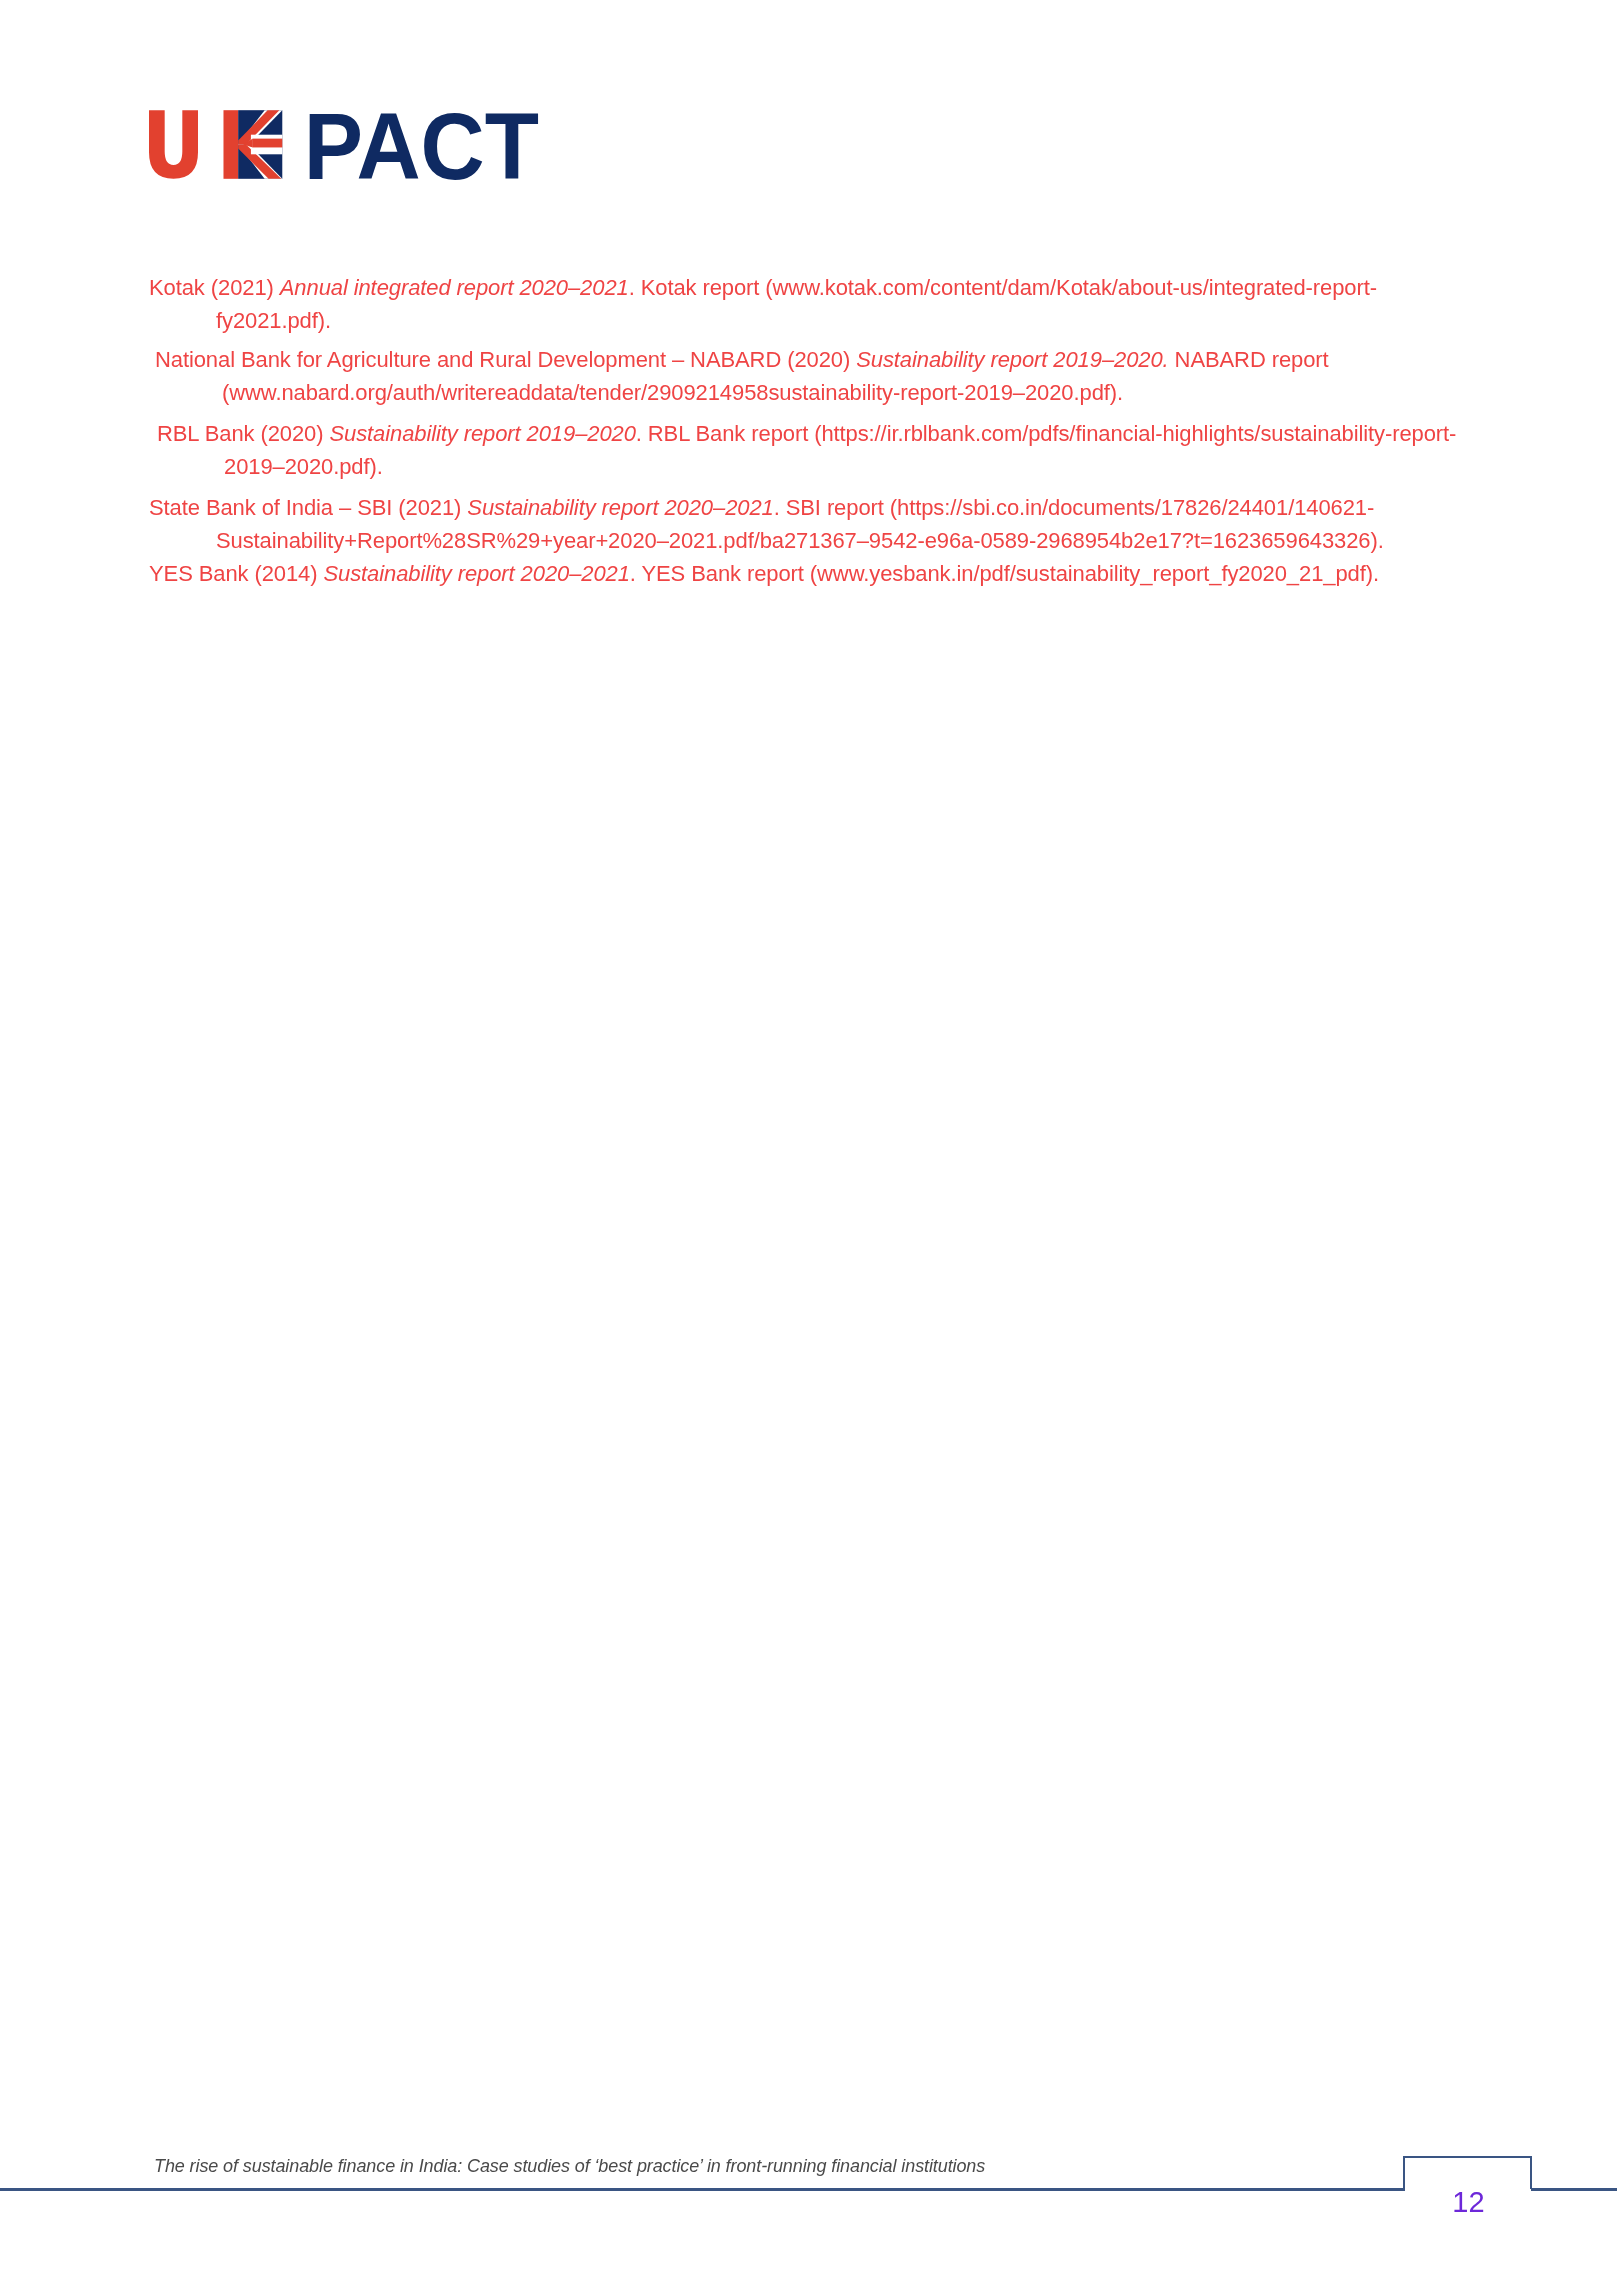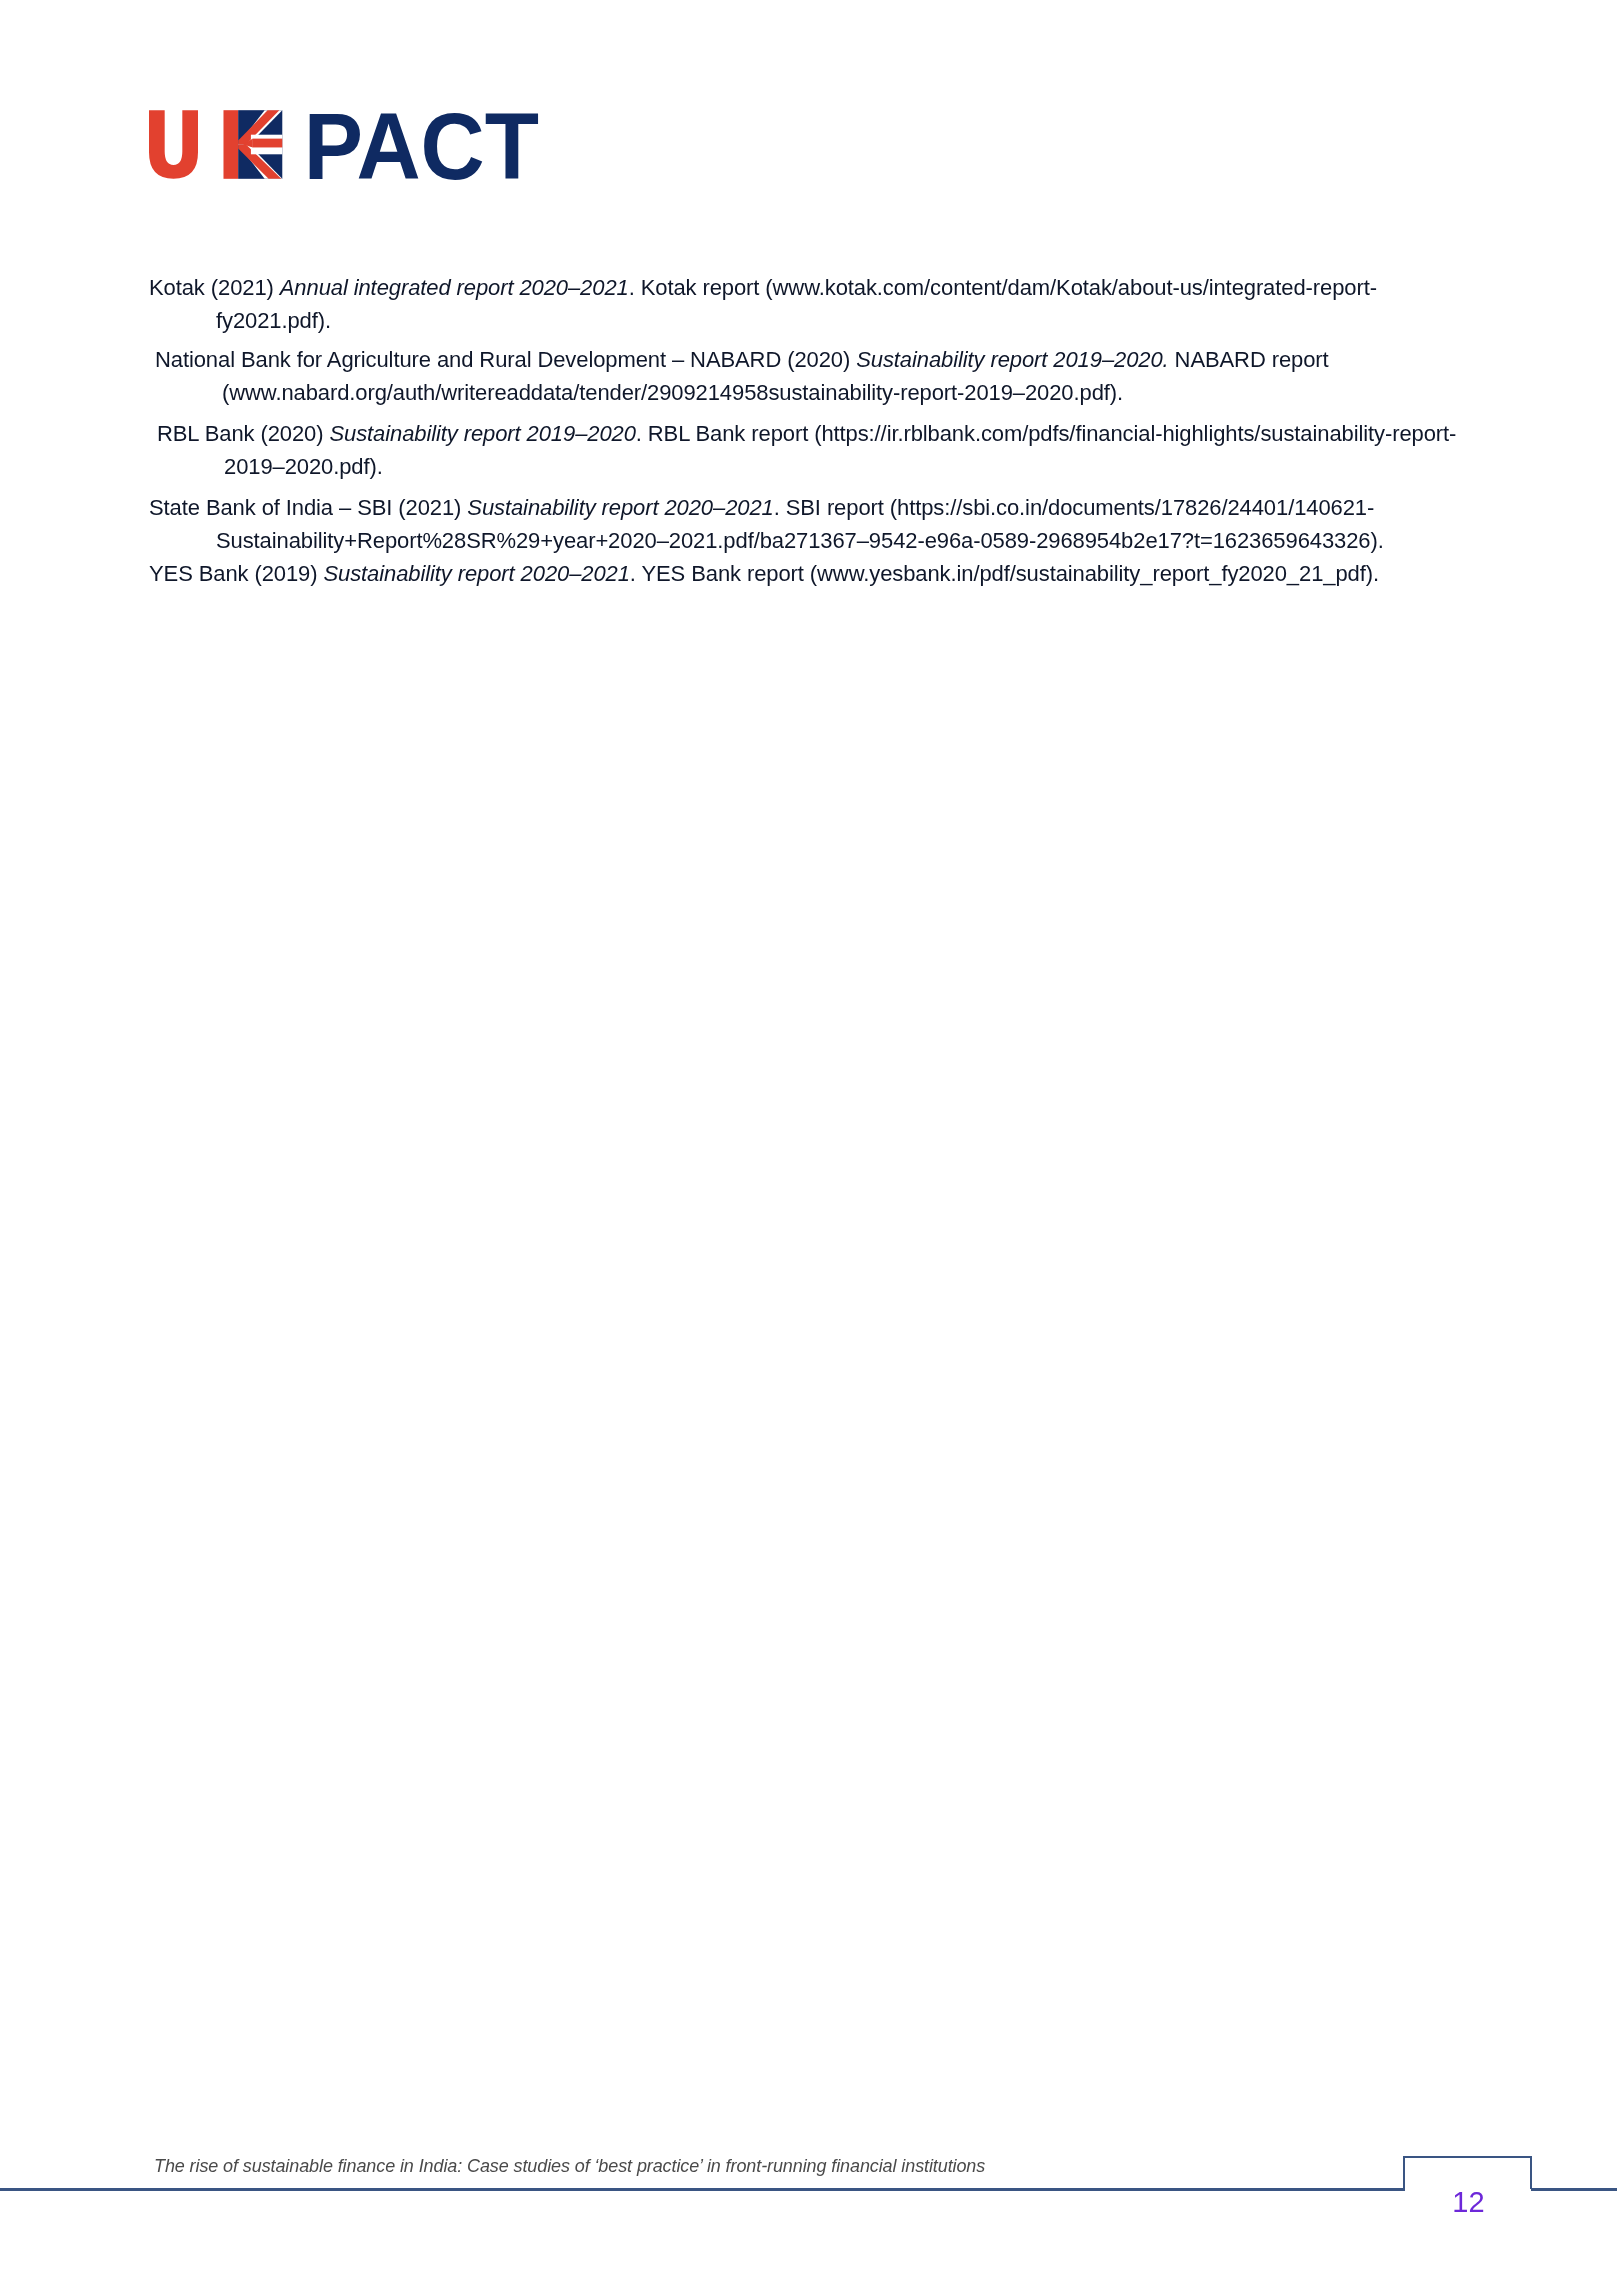--- a/index.html
+++ b/index.html
@@ -4,21 +4,21 @@
   <style>
     html, body { margin: 0; padding: 0; background: #ffffff; }
     body { width: 1621px; height: 2293px; position: relative; overflow: hidden;
            font-family: "Liberation Sans", "DejaVu Sans", sans-serif; color: #1a1a1a; }
 
     .logo { position: absolute; left: 149px; top: 108px; height: 73px; width: 392px; }
     .logo svg { display: block; }
 
     .refs { position: absolute; left: 149px; top: 271px; width: 1318px; }
     .ref { font-size: 22px; line-height: 33px; padding-left: 67px; text-indent: -67px;
-           letter-spacing: -0.1px; color: #0f172a; }
+           letter-spacing: -0.1px; color: #ef4444; }
     .ref .title { font-style: italic; }
 
     .footer-text { position: absolute; left: 154px; top: 2156px; font-size: 18px; font-style: italic;
                    color: #4a4a4a; letter-spacing: -0.1px; white-space: nowrap; }
     .footer-line-left { position: absolute; left: 0; top: 2188px; width: 1405px; height: 2.9px; background: #3a5583; }
     .footer-box { position: absolute; left: 1403px; top: 2156px; width: 125px; height: 31px;
                   border: 2.9px solid #3a5583; border-bottom: none; }
     .footer-line-right { position: absolute; left: 1531px; top: 2188px; width: 86px; height: 2.9px; background: #3a5583; }
     .page-number { position: absolute; left: 1403px; top: 2186px; width: 131px; text-align: center;
                    font-size: 29px; color: #6d28d9; }
@@ -49,21 +49,21 @@
 
     <text x="158" y="72" font-family="Liberation Sans, DejaVu Sans, sans-serif" font-weight="700" font-size="97" fill="#0f2a62" textLength="240" lengthAdjust="spacingAndGlyphs">PACT</text>
   </svg>
 </div>
 
 <div class="refs">
   <p class="ref" style="margin:0"><span>Kotak (2021) </span><span class="title">Annual integrated report 2020–2021</span><span>. Kotak report (www.kotak.com/content/dam/Kotak/about-us/integrated-report-fy2021.pdf).</span></p>
   <p class="ref" style="margin:6px"><span>National Bank for Agriculture and Rural Development – NABARD (2020) </span><span class="title">Sustainability report 2019–2020.</span><span> NABARD report (www.nabard.org/auth/writereaddata/tender/2909214958sustainability-report-2019–2020.pdf).</span></p>
   <p class="ref" style="margin:8px"><span>RBL Bank (2020) </span><span class="title">Sustainability report 2019–2020</span><span>. RBL Bank report (https://ir.rblbank.com/pdfs/financial-highlights/sustainability-report-2019–2020.pdf).</span></p>
   <p class="ref" style="margin:0"><span>State Bank of India – SBI (2021) </span><span class="title">Sustainability report 2020–2021</span><span>. SBI report (https://sbi.co.in/documents/17826/24401/140621-Sustainability+Report%28SR%29+year+2020–2021.pdf/ba271367–9542-e96a-0589-2968954b2e17?t=1623659643326).</span></p>
-  <p class="ref" style="margin:0"><span>YES Bank (2019) </span><span class="title">Sustainability report 2020–2021</span><span>. YES Bank report (www.yesbank.in/pdf/sustainability_report_fy2020_21_pdf).</span></p>
+  <p class="ref" style="margin:0"><span>YES Bank (2014) </span><span class="title">Sustainability report 2020–2021</span><span>. YES Bank report (www.yesbank.in/pdf/sustainability_report_fy2020_21_pdf).</span></p>
 </div>
 
 <div class="footer-text">The rise of sustainable finance in India: Case studies of ‘best practice’ in front-running financial institutions</div>
 <div class="footer-line-left"></div>
 <div class="footer-box"></div>
 <div class="footer-line-right"></div>
 <div class="page-number">12</div>
 
 
 </body></html>

